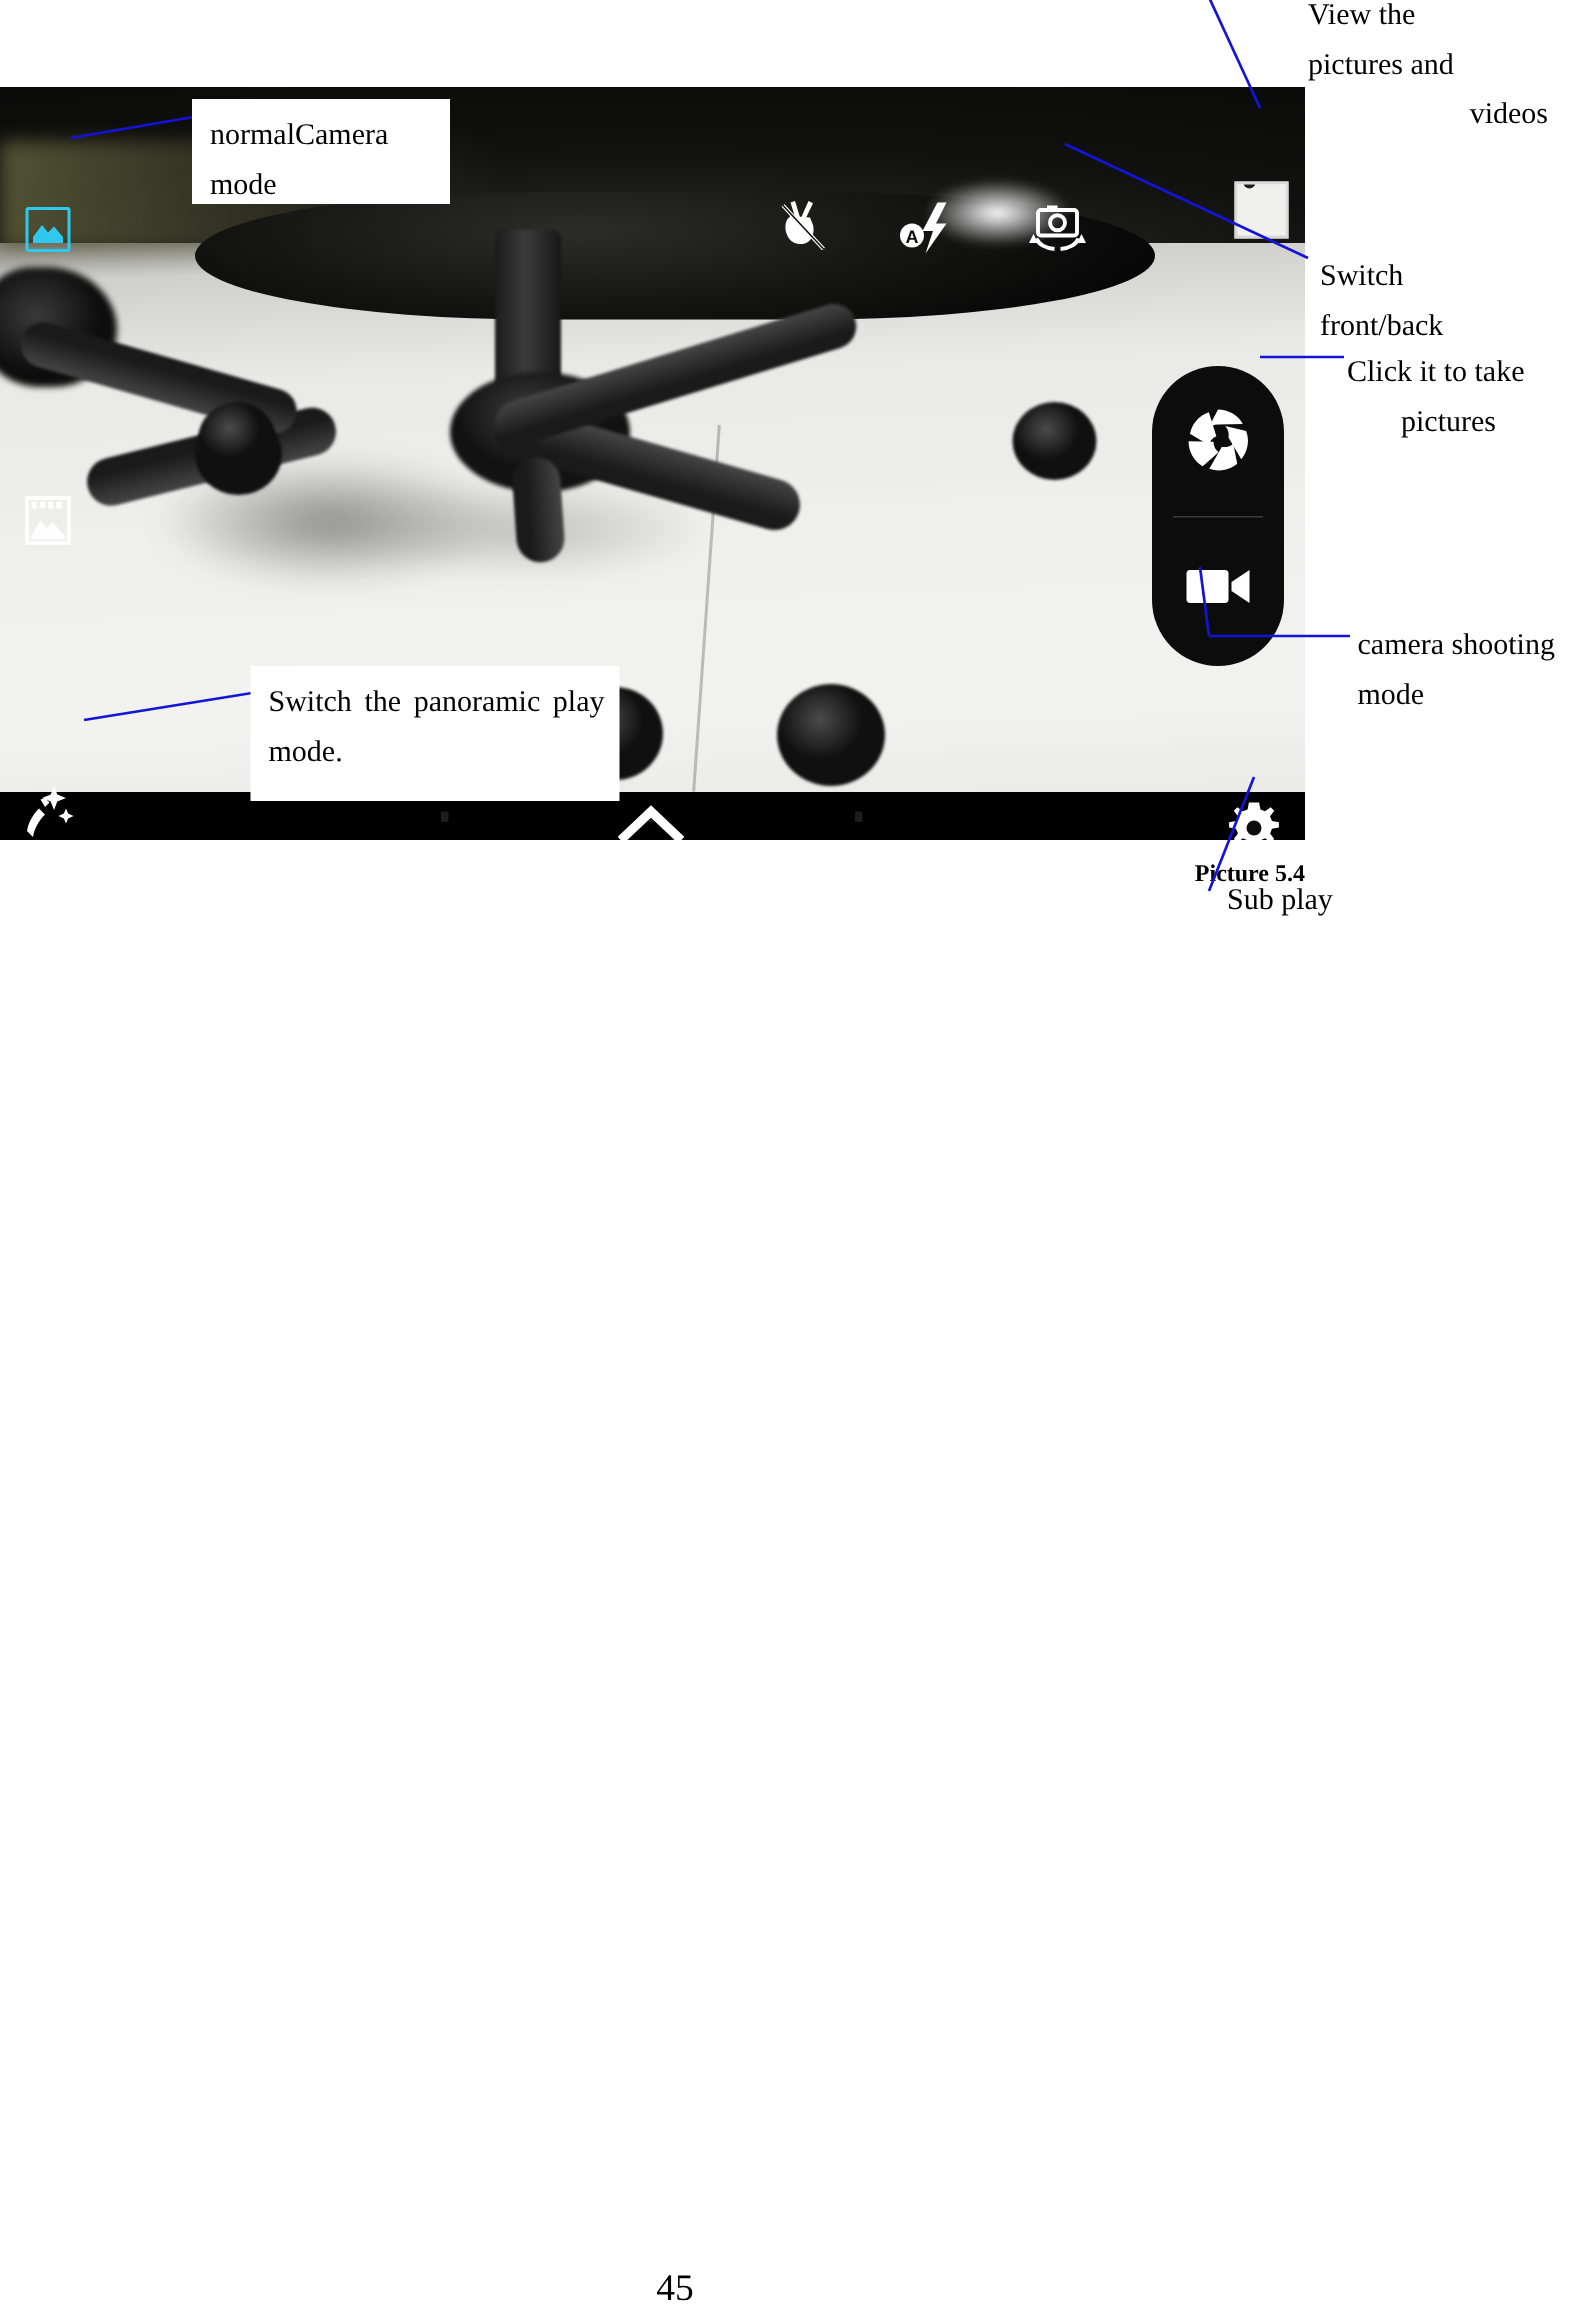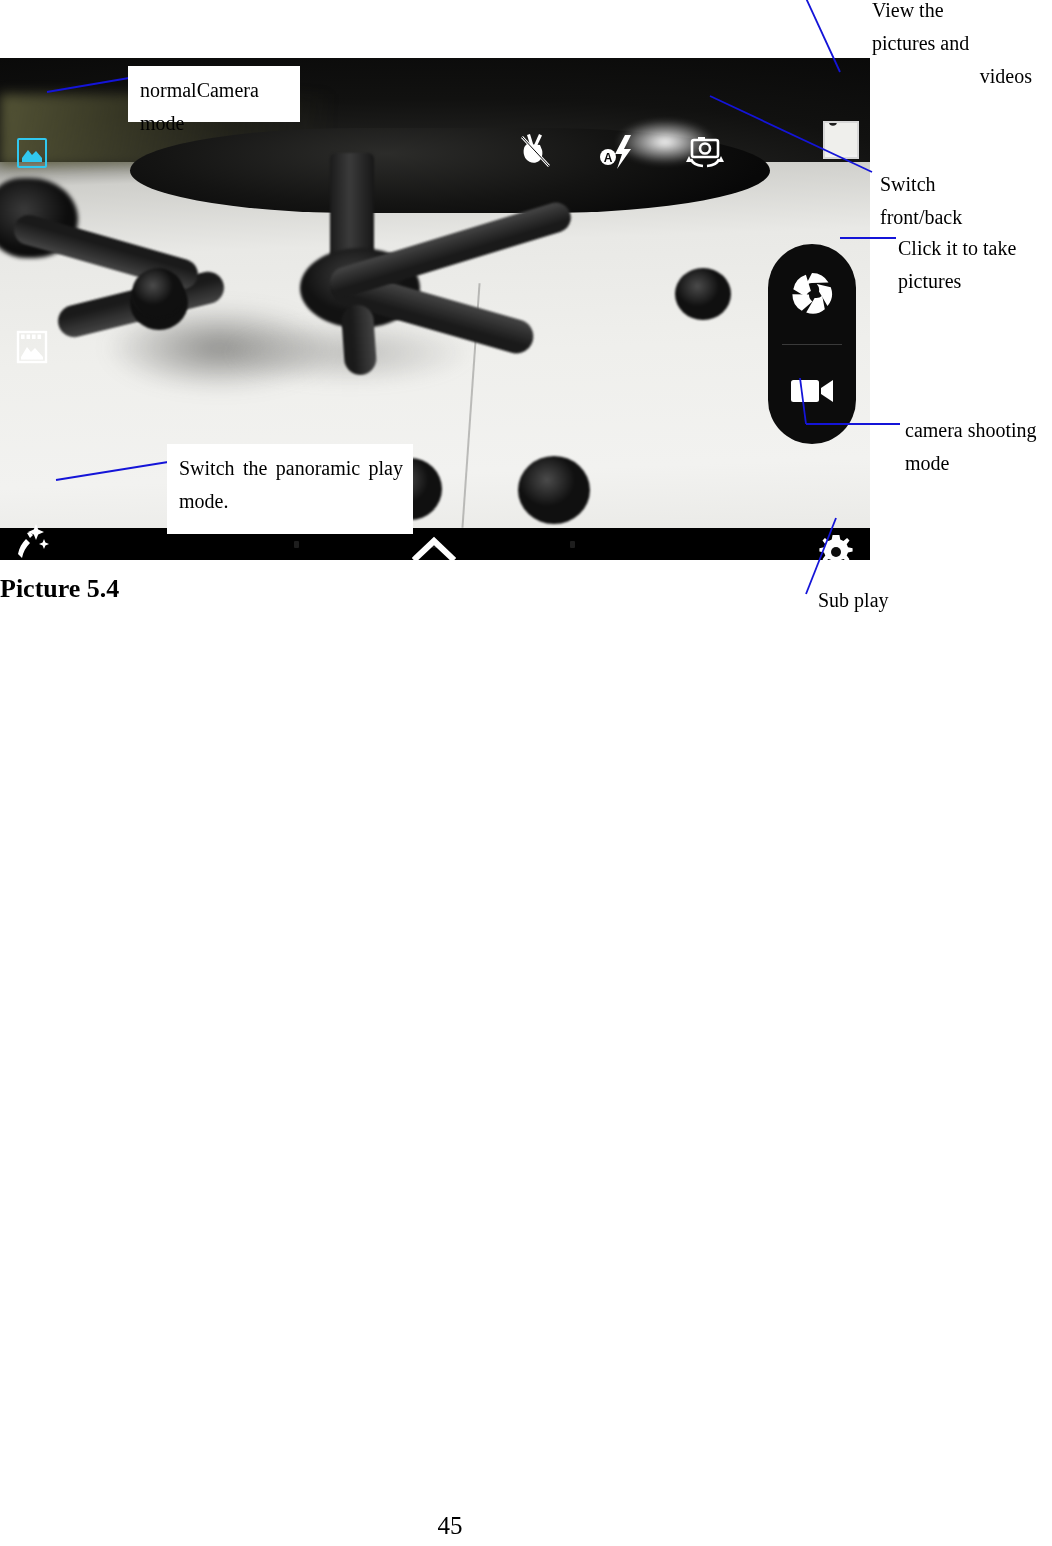--- a/index.html
+++ b/index.html
@@ -167,54 +167,54 @@
     position: absolute;
     background: #ffffff;
     color: #000;
     font-size: 20px;
     line-height: 33px;
     padding: 8px 10px 8px 12px;
     box-sizing: border-box;
     z-index: 30;
   }
   #callout-normal-camera {
-    left: 128px; top: 66px; width: 172px; height: 56px;
+    left: 128px; top: 66px; width: 172px; height: 70px;
   }
   #callout-panoramic {
     left: 167px; top: 444px; width: 246px; height: 90px;
     text-align: justify;
   }
 
   
   .note {
     position: absolute;
     font-size: 20px;
     line-height: 33px;
     color: #000;
     z-index: 30;
   }
   #note-view-pictures { left: 872px; top: -6px; width: 160px; text-align: justify; }
   #note-view-pictures .lastline { text-align: right; }
   #note-switch-front  { left: 880px; top: 168px; width: 150px; }
   #note-click-take    { left: 898px; top: 232px; width: 148px; text-align: justify; }
-  #note-click-take .lastline { text-align: left; }
+  #note-click-take .lastline { text-align: left; margin-left: 36px; }
   #note-camera-mode   { left: 905px; top: 414px; width: 160px; text-align: justify;
                         white-space: nowrap; overflow: hidden; }
   #note-camera-mode .line2 { white-space: normal; }
   #note-sub-menu      { left: 818px; top: 584px; width: 160px; }
 
   
   #leaders { position: absolute; left: 0; top: 0; width: 1052px; height: 640px; z-index: 25; }
 
   
   #figure-caption {
     position: absolute;
     left: 0; top: 574px; width: 870px;
-    text-align: left;
-    font-size: 26px;
+    text-align: right;
+    font-size: 16px;
     font-weight: bold;
     z-index: 5;
   }
   #page-number {
     position: absolute;
     left: 0; top: 1512px; width: 900px;
     text-align: center;
     font-size: 25px;
   }
 </style>

